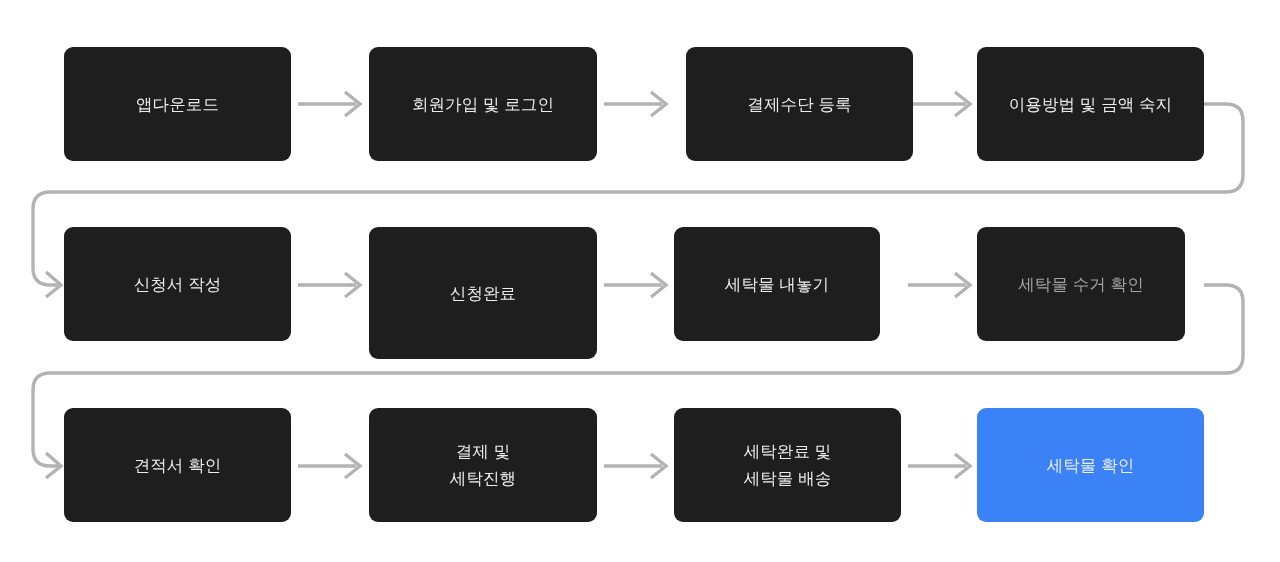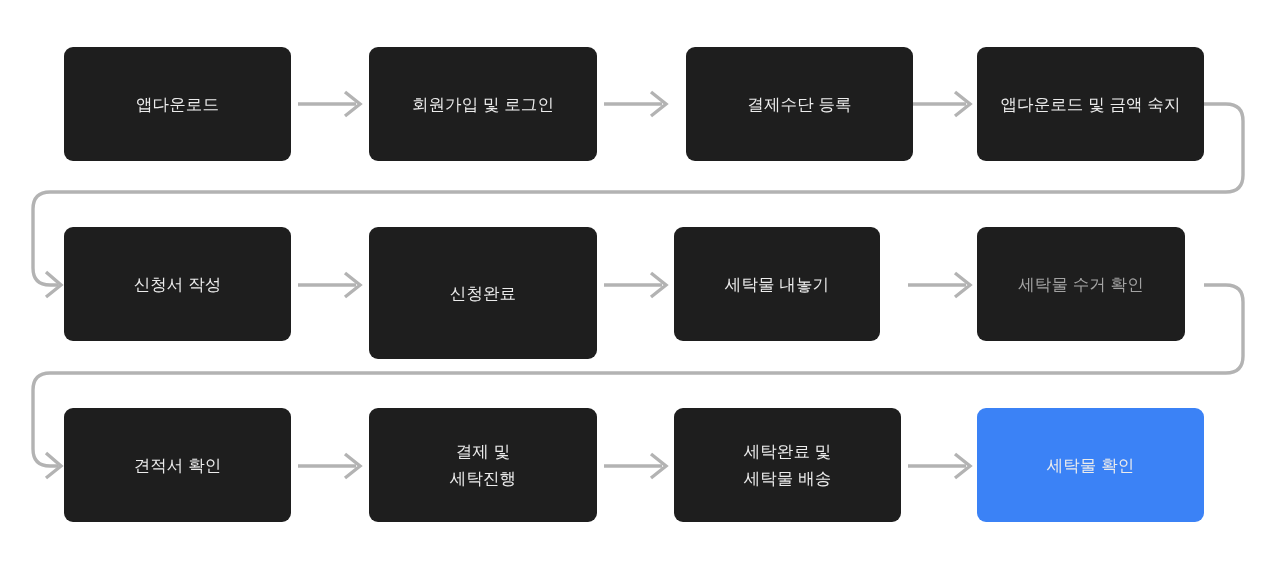--- a/index.html
+++ b/index.html
@@ -116,21 +116,21 @@
   <div class="node" style="left: 64px; top: 47px; width: 227px; height: 114px; background: rgb(30, 30, 30); color: rgb(236, 236, 236); text-align: center;">
     <span class="node-label">앱다운로드</span>
   </div>
   <div class="node" style="left: 369px; top: 47px; width: 228px; height: 114px; background: rgb(30, 30, 30); color: rgb(236, 236, 236);">
     <span class="node-label">회원가입 및 로그인</span>
   </div>
   <div class="node" style="left: 674px; top: 47px; width: 227px; height: 114px; background: rgb(30, 30, 30); color: rgb(236, 236, 236); margin-left: 12px;">
     <span class="node-label">결제수단 등록</span>
   </div>
   <div class="node" style="left: 977px; top: 47px; width: 227px; height: 114px; background: rgb(30, 30, 30); color: rgb(236, 236, 236);">
-    <span class="node-label">앱다운로드 및 금액 숙지</span>
+    <span class="node-label">이용방법 및 금액 숙지</span>
   </div>
 
   <div class="node" style="left: 64px; top: 227px; width: 227px; height: 114px; background: rgb(30, 30, 30); color: rgb(236, 236, 236);">
     <span class="node-label">신청서 작성</span>
   </div>
   <div class="node" style="left: 369px; top: 227px; width: 228px; height: 132px; background: rgb(30, 30, 30); color: rgb(236, 236, 236);">
     <span class="node-label">신청완료</span>
   </div>
   <div class="node" style="left: 674px; top: 227px; width: 206px; height: 114px; background: rgb(30, 30, 30); color: rgb(236, 236, 236);">
     <span class="node-label">세탁물 내놓기</span>

